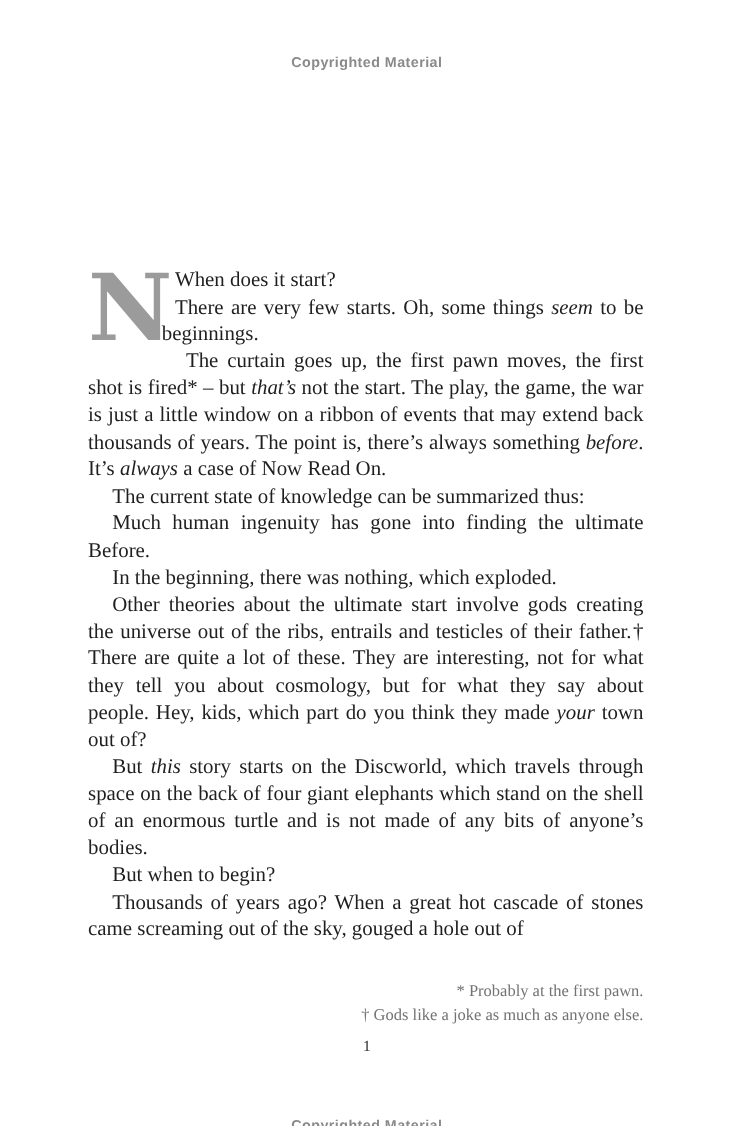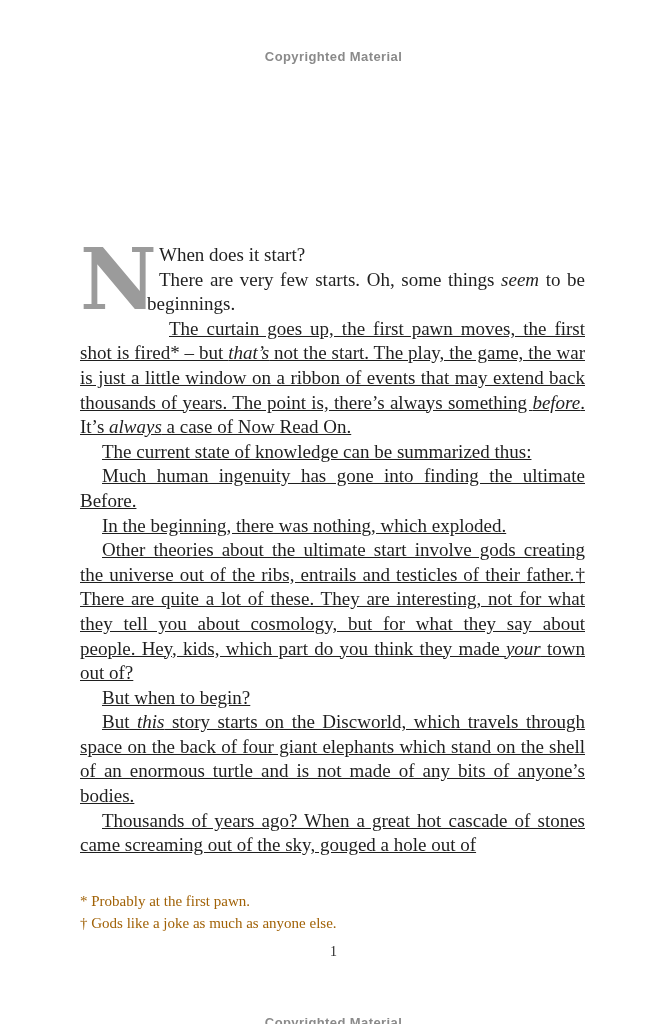--- a/index.html
+++ b/index.html
@@ -49,21 +49,21 @@
     font-size: 84px;
     line-height: 74px;
     color: #9b9b9b;
   }
   .para {
     margin: 0;
     text-align: justify;
   }
   .para.opening { text-indent: 0; }
   .para.beside  { text-indent: 12px; }
-  .para.normal  { text-indent: 22px; text-decoration: underline; }
+  .para.normal  { text-indent: 22px; }
   .para em { font-style: italic; }
 
   .footnotes {
     position: absolute;
     left: 80px;
     top: 891px;
     width: 505px;
     font-size: 15px;
     line-height: 21.5px;
     color: #1f1f1f;
@@ -90,26 +90,26 @@
   <div class="text-block" id="text-block" style="color: rgb(31, 31, 31);">
     <span class="dropcap" style="color: rgb(155, 155, 155);">N</span>
 
       <p class="para beside"><span>When does it start?</span></p>
       <p class="para beside"><span>There are very few starts. Oh, some things </span><em>seem</em><span> to be beginnings.</span></p>
       <p class="para normal"><span>The curtain goes up, the first pawn moves, the first shot is fired* – but </span><em>that’s</em><span> not the start. The play, the game, the war is just a little window on a ribbon of events that may extend back thousands of years. The point is, there’s always something </span><em>before</em><span>. It’s </span><em>always</em><span> a case of Now Read On.</span></p>
       <p class="para normal"><span>The current state of knowledge can be summarized thus:</span></p>
       <p class="para normal"><span>Much human ingenuity has gone into finding the ultim­ate Before.</span></p>
       <p class="para normal"><span>In the beginning, there was nothing, which exploded.</span></p>
       <p class="para normal"><span>Other theories about the ultimate start involve gods creating the universe out of the ribs, entrails and testicles of their father.† There are quite a lot of these. They are interesting, not for what they tell you about cosmology, but for what they say about people. Hey, kids, which part do you think they made </span><em>your</em><span> town out of?</span></p>
+      <p class="para normal"><span>But </span><em>this</em><span> story starts on the Discworld, which travels through space on the back of four giant elephants which stand on the shell of an enormous turtle and is not made of any bits of anyone’s bodies.</span></p>
       <p class="para normal"><span>But when to begin?</span></p>
-      <p class="para normal"><span>But </span><em>this</em><span> story starts on the Discworld, which travels through space on the back of four giant elephants which stand on the shell of an enormous turtle and is not made of any bits of anyone’s bodies.</span></p>
       <p class="para normal"><span>Thousands of years ago? When a great hot cascade of stones came screaming out of the sky, gouged a hole out of</span></p>
     </div>
 
-  <div class="footnotes" id="footnotes" style="color: #a16207;">
+  <div class="footnotes" id="footnotes" style="color: #737373; text-align: right;">
 
   <p class="footnote">* Probably at the first pawn.</p>
       <p class="footnote">† Gods like a joke as much as anyone else.</p>
     </div>
 
   <div class="page-number">1</div>
 
   <div class="notice notice-bottom" style="color: rgb(138, 138, 138);">Copyrighted Material</div>
 
 </div>

